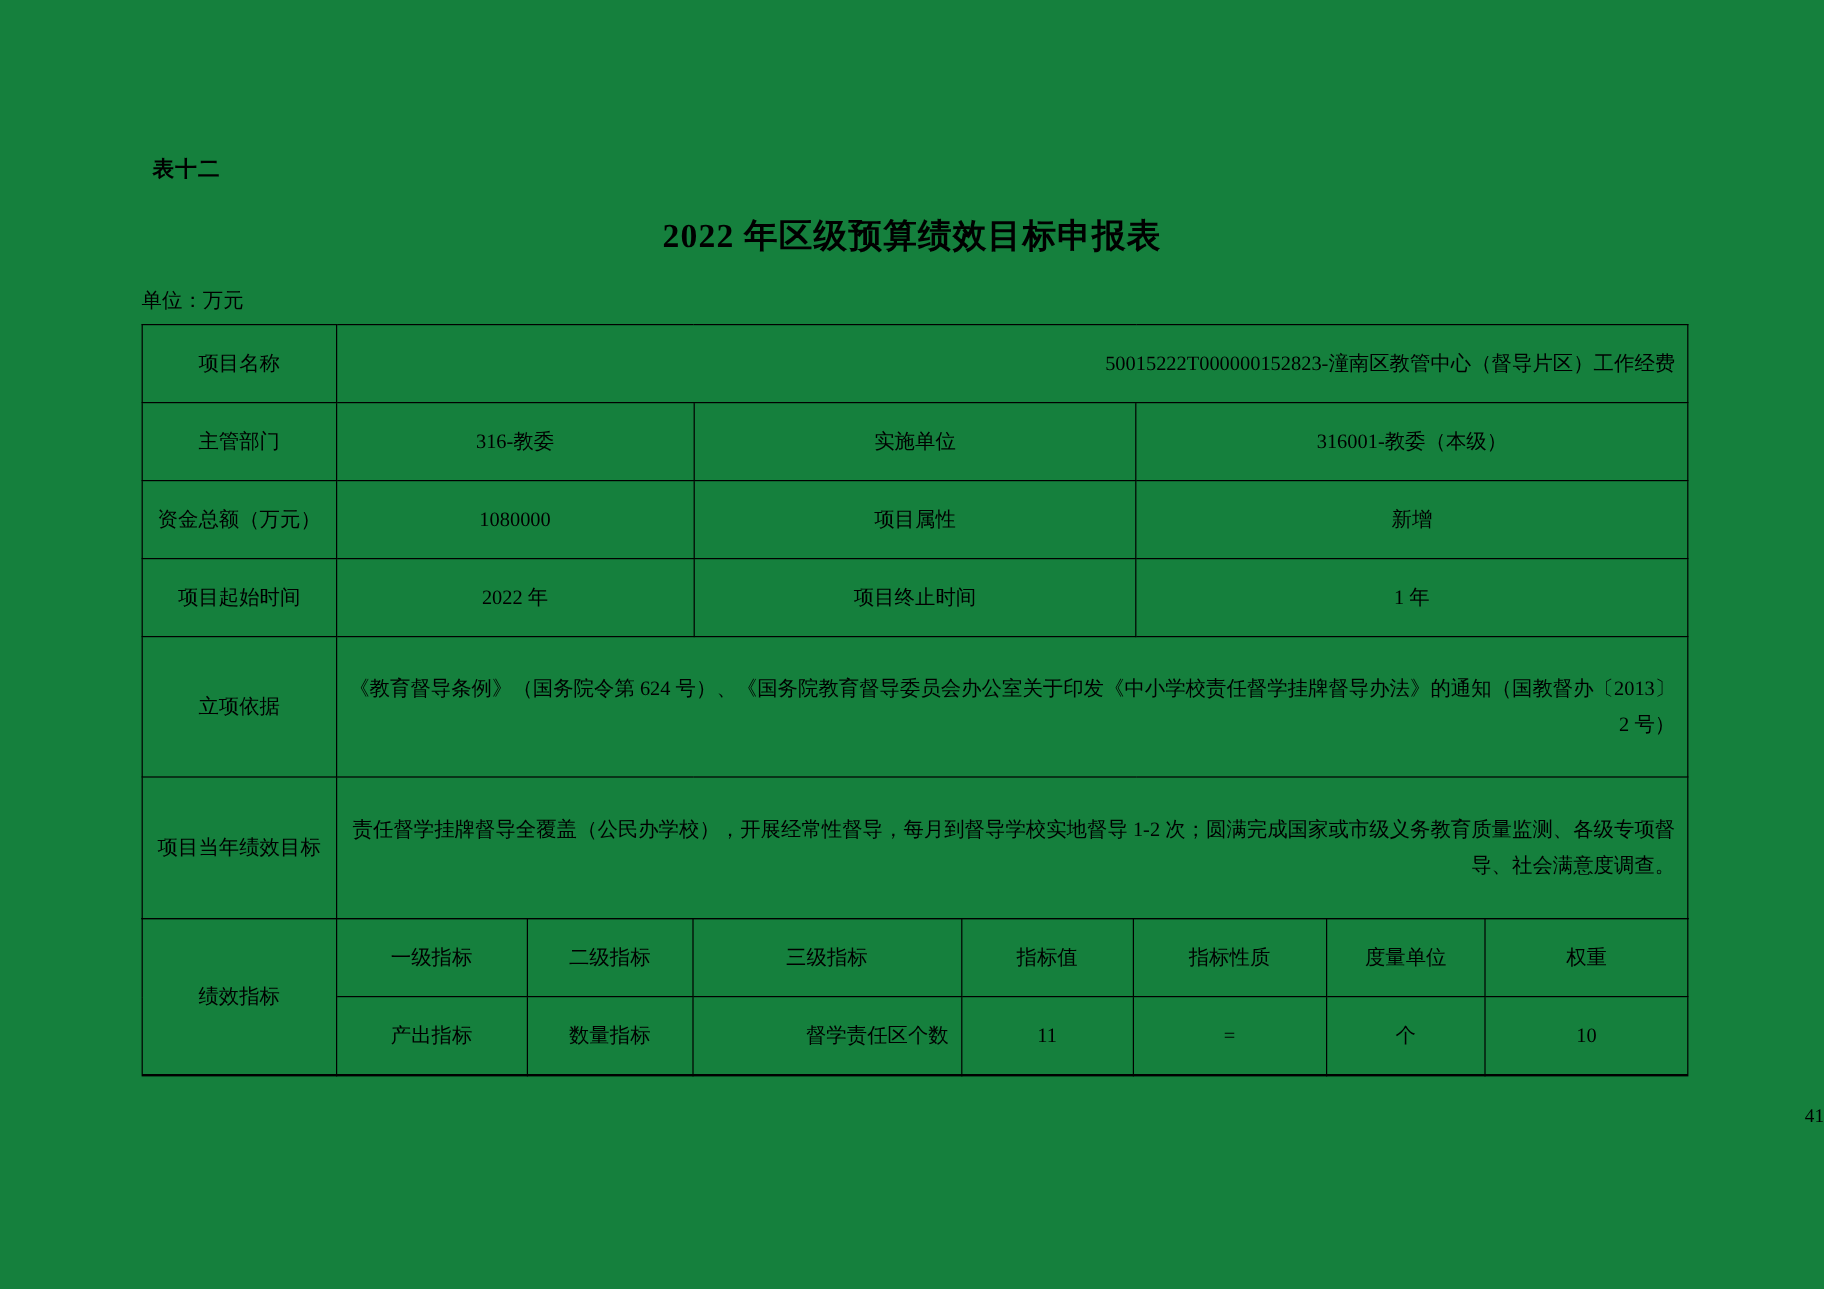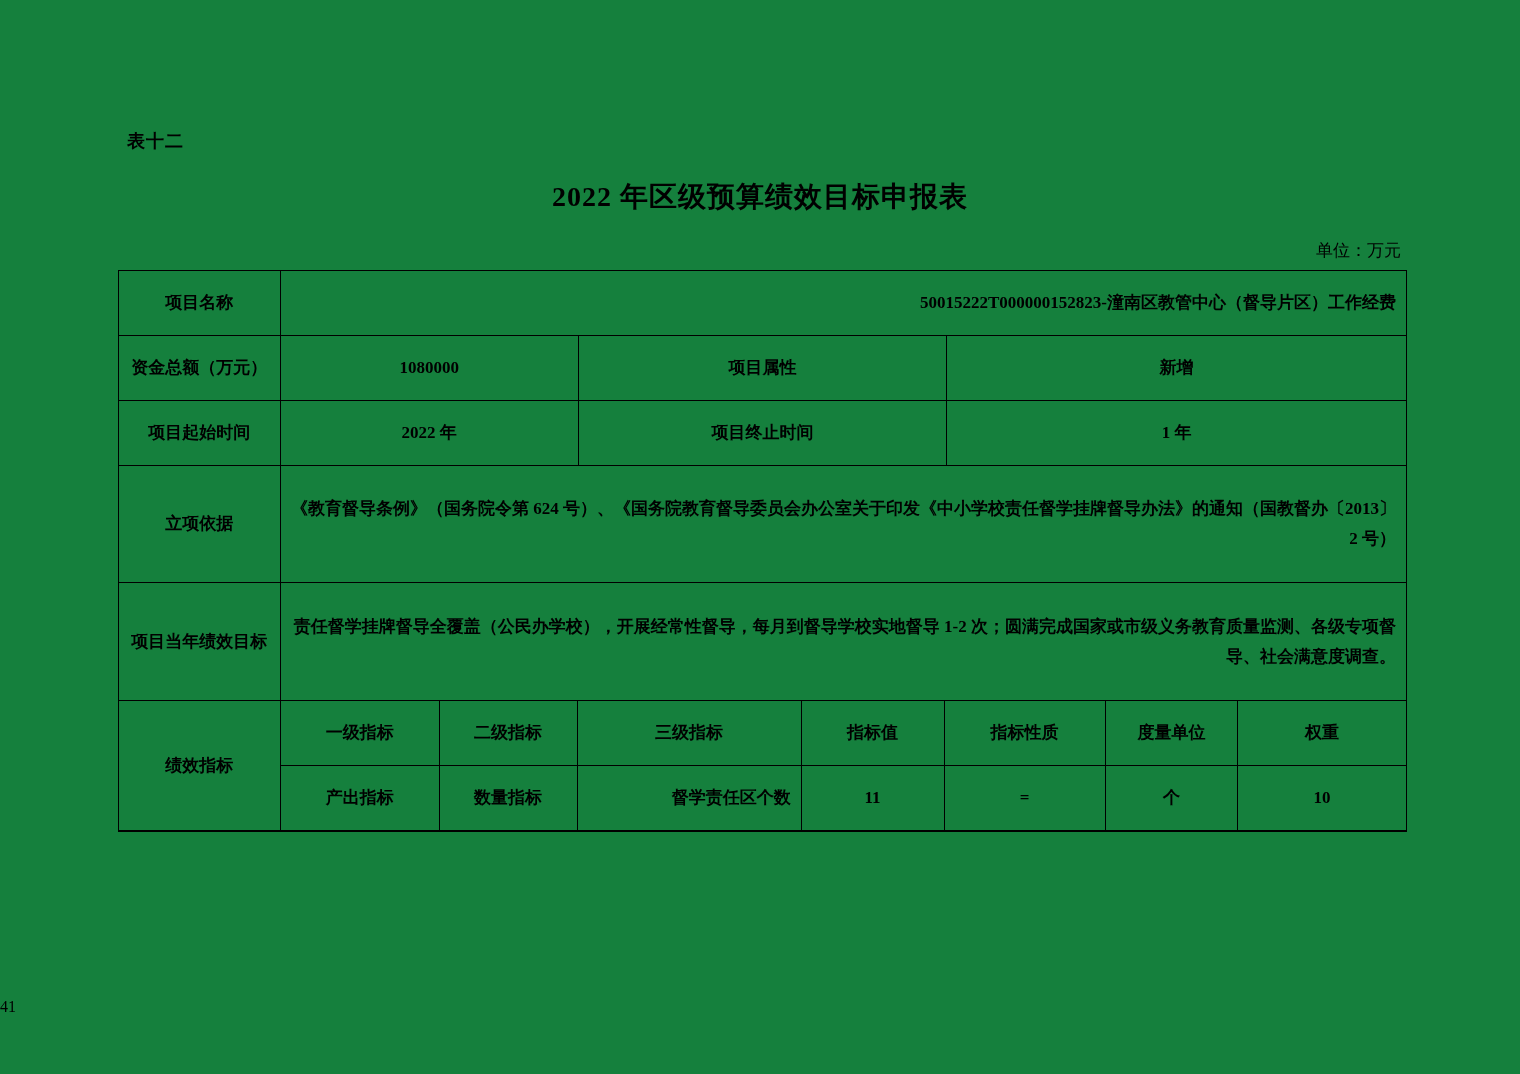--- a/index.html
+++ b/index.html
@@ -32,63 +32,62 @@
     text-align: center;
     font-size: 28px;
     font-weight: bold;
     letter-spacing: 1px;
   }
   .unit-note {
     position: absolute;
     left: 118px;
     top: 239px;
     width: 1283px;
-    text-align: right;
     font-size: 17px;
   }
   .table-wrap {
     position: absolute;
     left: 118px;
     top: 270px;
     width: 1289px;
   }
   table.t {
     border-collapse: collapse;
     table-layout: fixed;
     width: 100%;
     font-size: 17px;
   }
   table.t td {
     border: 1px solid #000000;
     padding: 17px 10px;
     vertical-align: middle;
     text-align: center;
-    font-weight: bold;
+    font-weight: normal;
     line-height: 30px;
     overflow: hidden;
   }
   table.t td.left {
     text-align: right;
   }
   table.sub {
     margin-top: -1px;
   }
   table.sub { border-bottom: 2px solid #000; }
   tr.h47  { height: 47px;  }
   tr.h48  { height: 48px;  }
   tr.h122 { height: 122px; }
   tr.h117 { height: 117px; }
   tr.h118 { height: 118px; }
   tr.h46  { height: 46px; margin-left: 48px;  }
   .page-number {
     position: absolute;
     left: 0;
-    top: 998px;
+    top: 922px;
     width: 100%;
-    text-align: left;
+    text-align: right;
     font-size: 16px;
   }
 </style>
 </head>
 <body>
 
 <div class="sheet">
 
   <div class="form-label">表十二</div>
 
@@ -102,20 +101,26 @@
       <colgroup>
         <col style="width:12.55%">
         <col style="width:23.15%">
         <col style="width:28.6%">
         <col style="width:35.7%">
       </colgroup>
       <tbody>
         <tr class="h47">
           <td>项目名称</td>
           <td class="left" colspan="3">50015222T000000152823-潼南区教管中心（督导片区）工作经费</td>
+        </tr>
+        <tr class="h48">
+          <td>主管部门</td>
+          <td>316-教委</td>
+          <td>实施单位</td>
+          <td>316001-教委（本级）</td>
         </tr>
         <tr class="h48">
           <td>资金总额（万元）</td>
           <td>1080000</td>
           <td>项目属性</td>
           <td>新增</td>
         </tr>
         <tr class="h48">
           <td>项目起始时间</td>
           <td>2022 年</td>

